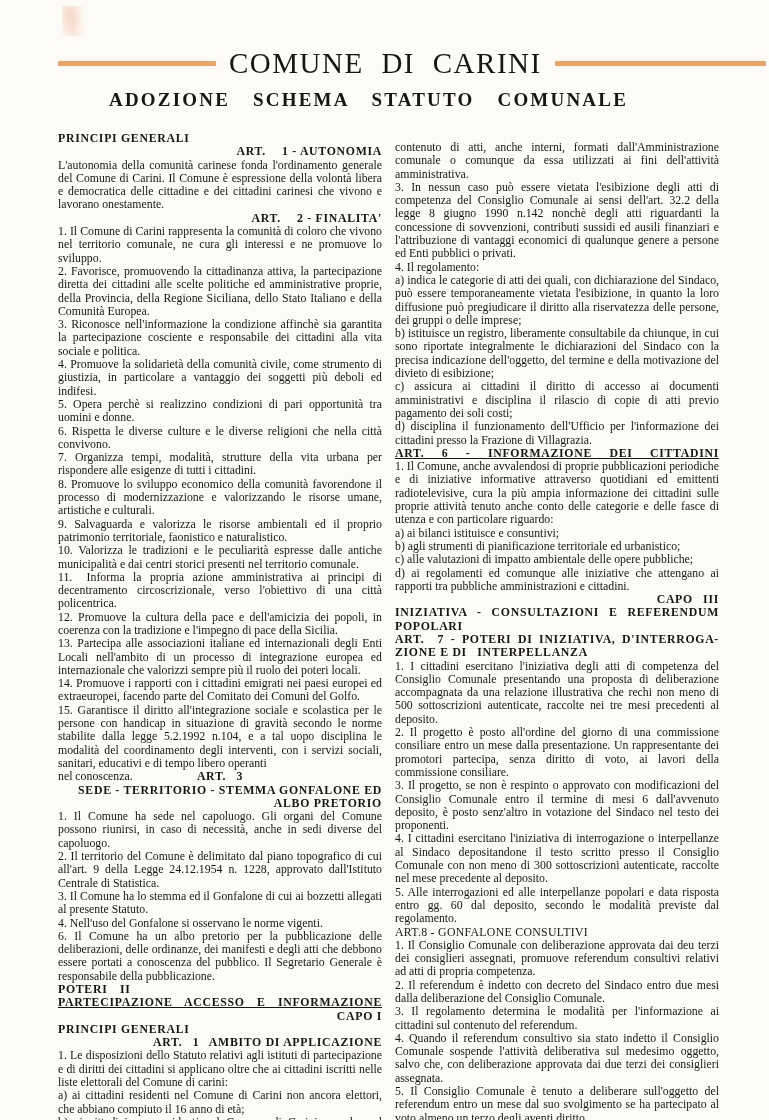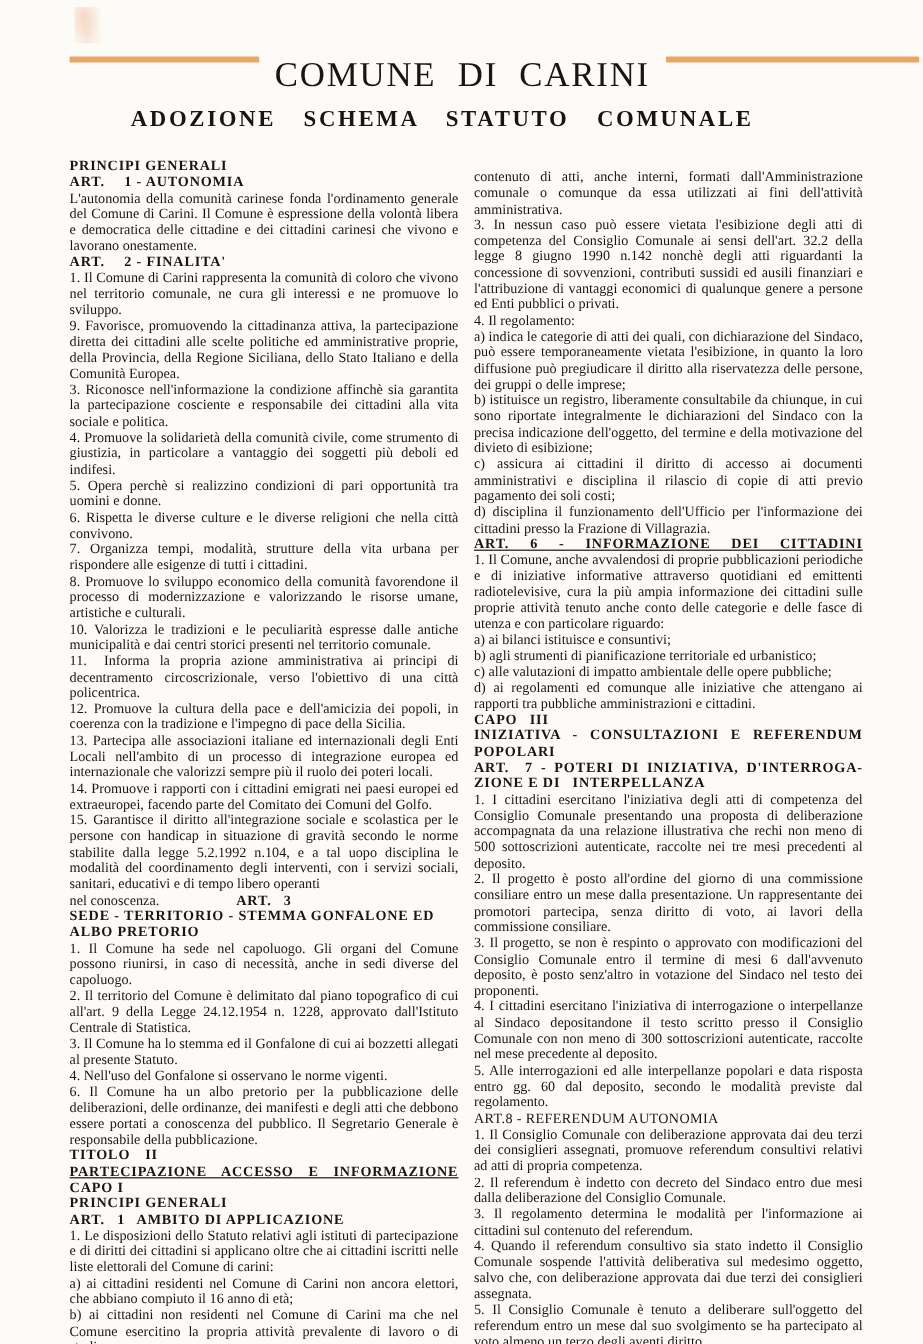--- a/index.html
+++ b/index.html
@@ -5,33 +5,33 @@
   :root{ --accent:#e9a566; --ink:#181613; --paper:#fcfbf7; }
   *{box-sizing:border-box;}
   html,body{margin:0;padding:0;background:#ffffff;}
   .page{
     width:769px;height:1120px;background:var(--paper);overflow:hidden;position:relative;
     font-family:"Liberation Serif","DejaVu Serif",serif;color:var(--ink);
   }
   .smudge{position:absolute;left:62px;top:6px;width:26px;height:30px;
     background:radial-gradient(ellipse at 30% 20%, rgba(236,160,120,.35), rgba(236,160,120,0) 60%),
                radial-gradient(ellipse at 40% 80%, rgba(236,160,120,.25), rgba(236,160,120,0) 65%);}
-  .header{display:flex;align-items:flex-start;gap:13px;margin:47px 3px 0 58px;}
+  .header{display:flex;align-items:center;gap:13px;margin:47px 3px 0 58px;}
   .rule{height:5px;background:var(--accent);border-radius:1px;}
   .rule-left{width:158px;}
   .rule-right{flex:1;}
   .title{font-size:29px;font-weight:400;letter-spacing:1.5px;word-spacing:9px;white-space:nowrap;line-height:32px;}
   .subtitle{margin-top:10px;text-align:center;font-weight:700;font-size:19px;
     letter-spacing:2.2px;word-spacing:16px;transform:translateX(-16px);}
   .columns{display:flex;gap:13px;margin:21px 50px 0 58px;align-items:flex-start;}
   .col{flex:1;min-width:0;text-align:justify;font-size:11.8px;line-height:13.3px;}
   .col-right{padding-top:9px;}
   .blk{margin:0;}
   .h{font-weight:700;letter-spacing:.7px;}
-  .h.center{text-align:left;}
+  .h.center{text-align:right;}
   .h.spread{text-align-last:justify;text-decoration:underline;}
   .h.plain{font-weight:400;letter-spacing:.3px;}
   .split{position:relative;}
   .split-center{position:absolute;left:0;right:0;top:0;text-align:center;font-weight:700;letter-spacing:.7px;}
 </style>
 </head>
 <body>
 
 <div class="page">
   <div class="smudge"></div>
@@ -44,41 +44,42 @@
 
   <div class="subtitle">ADOZIONE SCHEMA STATUTO COMUNALE</div>
 
   <div class="columns">
     <div class="col col-left" id="col-left">
         <div class="blk h">PRINCIPI GENERALI</div>
         <div class="blk h center">ART.  1 - AUTONOMIA</div>
         <div class="blk para">L'autonomia della comunità carinese fonda l'ordinamento generale del Comune di Carini. Il Comune è espressione della volontà libera e democratica delle cittadine e dei cittadini carinesi che vivono e lavorano onestamente.</div>
         <div class="blk h center">ART.  2 - FINALITA'</div>
         <div class="blk para">1. Il Comune di Carini rappresenta la comunità di coloro che vivono nel territorio comunale, ne cura gli interessi e ne promuove lo sviluppo.</div>
-        <div class="blk para">9. Favorisce, promuovendo la cittadinanza attiva, la partecipazione diretta dei cittadini alle scelte politiche ed amministrative proprie, della Provincia, della Regione Siciliana, dello Stato Italiano e della Comunità Europea.</div>
+        <div class="blk para">2. Favorisce, promuovendo la cittadinanza attiva, la partecipazione diretta dei cittadini alle scelte politiche ed amministrative proprie, della Provincia, della Regione Siciliana, dello Stato Italiano e della Comunità Europea.</div>
         <div class="blk para">3. Riconosce nell'informazione la condizione affinchè sia garantita la partecipazione cosciente e responsabile dei cittadini alla vita sociale e politica.</div>
         <div class="blk para">4. Promuove la solidarietà della comunità civile, come strumento di giustizia, in particolare a vantaggio dei soggetti più deboli ed indifesi.</div>
         <div class="blk para">5. Opera perchè si realizzino condizioni di pari opportunità tra uomini e donne.</div>
         <div class="blk para">6. Rispetta le diverse culture e le diverse religioni che nella città convivono.</div>
         <div class="blk para">7. Organizza tempi, modalità, strutture della vita urbana per rispondere alle esigenze di tutti i cittadini.</div>
         <div class="blk para">8. Promuove lo sviluppo economico della comunità favorendone il processo di modernizzazione e valorizzando le risorse umane, artistiche e culturali.</div>
+        <div class="blk para">9. Salvaguarda e valorizza le risorse ambientali ed il proprio patrimonio territoriale, faonistico e naturalistico.</div>
         <div class="blk para">10. Valorizza le tradizioni e le peculiarità espresse dalle antiche municipalità e dai centri storici presenti nel territorio comunale.</div>
         <div class="blk para">11.  Informa la propria azione amministrativa ai principi di decentramento circoscrizionale, verso l'obiettivo di una città policentrica.</div>
         <div class="blk para">12. Promuove la cultura della pace e dell'amicizia dei popoli, in coerenza con la tradizione e l'impegno di pace della Sicilia.</div>
         <div class="blk para">13. Partecipa alle associazioni italiane ed internazionali degli Enti Locali nell'ambito di un processo di integrazione europea ed internazionale che valorizzi sempre più il ruolo dei poteri locali.</div>
         <div class="blk para">14. Promuove i rapporti con i cittadini emigrati nei paesi europei ed extraeuropei, facendo parte del Comitato dei Comuni del Golfo.</div>
         <div class="blk para">15. Garantisce il diritto all'integrazione sociale e scolastica per le persone con handicap in situazione di gravità secondo le norme stabilite dalla legge 5.2.1992 n.104, e a tal uopo disciplina le modalità del coordinamento degli interventi, con i servizi sociali, sanitari, educativi e di tempo libero operanti</div>
         <div class="blk split"><span>nel conoscenza.</span><span class="split-center">ART.  3</span></div>
         <div class="blk h center">SEDE - TERRITORIO - STEMMA GONFALONE ED ALBO PRETORIO</div>
         <div class="blk para">1. Il Comune ha sede nel capoluogo. Gli organi del Comune possono riunirsi, in caso di necessità,  anche in sedi diverse del capoluogo.</div>
         <div class="blk para">2. Il territorio del Comune è delimitato dal piano topografico di cui all'art. 9 della Legge 24.12.1954 n. 1228, approvato dall'Istituto Centrale di Statistica.</div>
         <div class="blk para">3. Il Comune ha lo stemma ed il Gonfalone di cui ai bozzetti allegati al presente Statuto.</div>
         <div class="blk para">4. Nell'uso del Gonfalone si osservano le norme vigenti.</div>
         <div class="blk para">6. Il Comune ha un albo pretorio per la pubblicazione delle deliberazioni, delle ordinanze, dei manifesti e degli atti che debbono essere portati a conoscenza del pubblico. Il Segretario Generale è responsabile della pubblicazione.</div>
-        <div class="blk h">TITOLO II</div>
+        <div class="blk h">POTERI II</div>
         <div class="blk h spread">PARTECIPAZIONE ACCESSO E INFORMAZIONE</div>
         <div class="blk h center">CAPO I</div>
         <div class="blk h">PRINCIPI GENERALI</div>
         <div class="blk h center">ART.  1  AMBITO DI APPLICAZIONE</div>
         <div class="blk para">1. Le disposizioni dello Statuto relativi agli istituti di partecipazione e di diritti dei cittadini si applicano oltre che ai cittadini iscritti nelle liste elettorali del Comune di carini:</div>
         <div class="blk para">a) ai cittadini residenti nel Comune di Carini non ancora elettori, che abbiano compiuto il 16 anno di età;</div>
         <div class="blk para">b) ai cittadini non residenti nel Comune di Carini ma che nel Comune esercitino la propria attività prevalente di lavoro o di studio;</div>
       </div>
     <div class="col col-right" id="col-right">
         <div class="blk para">contenuto di atti, anche interni, formati dall'Amministrazione comunale o comunque da essa utilizzati ai fini dell'attività amministrativa.</div>
@@ -95,21 +96,21 @@
         <div class="blk para">c) alle valutazioni di impatto ambientale delle opere pubbliche;</div>
         <div class="blk para">d) ai regolamenti ed comunque alle iniziative che attengano ai rapporti tra pubbliche amministrazioni e cittadini.</div>
         <div class="blk h center">CAPO  III</div>
         <div class="blk h">INIZIATIVA - CONSULTAZIONI E REFERENDUM POPOLARI</div>
         <div class="blk h">ART.  7 - POTERI DI INIZIATIVA, D'INTERROGA-ZIONE E DI  INTERPELLANZA</div>
         <div class="blk para">1. I cittadini esercitano  l'iniziativa degli atti di competenza del Consiglio Comunale presentando una proposta di deliberazione accompagnata da una relazione illustrativa che rechi non meno di 500 sottoscrizioni autenticate, raccolte nei tre mesi precedenti al deposito.</div>
         <div class="blk para">2. Il progetto è posto all'ordine del giorno di una commissione consiliare  entro un mese dalla presentazione. Un rappresentante dei promotori partecipa, senza diritto di voto, ai lavori della commissione consiliare.</div>
         <div class="blk para">3. Il progetto, se non è respinto o approvato  con modificazioni del Consiglio Comunale entro il termine di  mesi 6 dall'avvenuto deposito, è posto senz'altro in votazione del Sindaco nel testo dei proponenti.</div>
         <div class="blk para">4. I cittadini esercitano l'iniziativa di interrogazione o interpellanze al Sindaco depositandone il testo scritto presso il Consiglio Comunale con non meno di 300 sottoscrizioni autenticate, raccolte nel  mese precedente al deposito.</div>
         <div class="blk para">5. Alle interrogazioni ed alle interpellanze popolari  e data risposta entro  gg. 60 dal deposito, secondo le modalità previste dal regolamento.</div>
-        <div class="blk h plain">ART.8 - REFERENDUM AUTONOMIA</div>
+        <div class="blk h plain">ART.8 - GONFALONE CONSULTIVI</div>
         <div class="blk para">1. Il Consiglio Comunale con deliberazione approvata dai  deu terzi dei consiglieri assegnati, promuove referendum consultivi relativi ad atti di propria competenza.</div>
         <div class="blk para">2. Il referendum è indetto con decreto del Sindaco entro due mesi dalla deliberazione del Consiglio Comunale.</div>
         <div class="blk para">3. Il regolamento determina le modalità  per l'informazione ai cittadini sul contenuto del referendum.</div>
         <div class="blk para">4. Quando il referendum consultivo sia stato indetto il Consiglio Comunale sospende l'attività deliberativa sul medesimo oggetto, salvo che, con deliberazione approvata dai due terzi dei consiglieri assegnata.</div>
         <div class="blk para">5. Il Consiglio Comunale è tenuto a deliberare sull'oggetto del referendum entro un mese dal suo svolgimento  se ha partecipato al voto almeno un terzo degli aventi diritto.</div>
       </div>
   </div>
 </div>
 
 </body></html>

